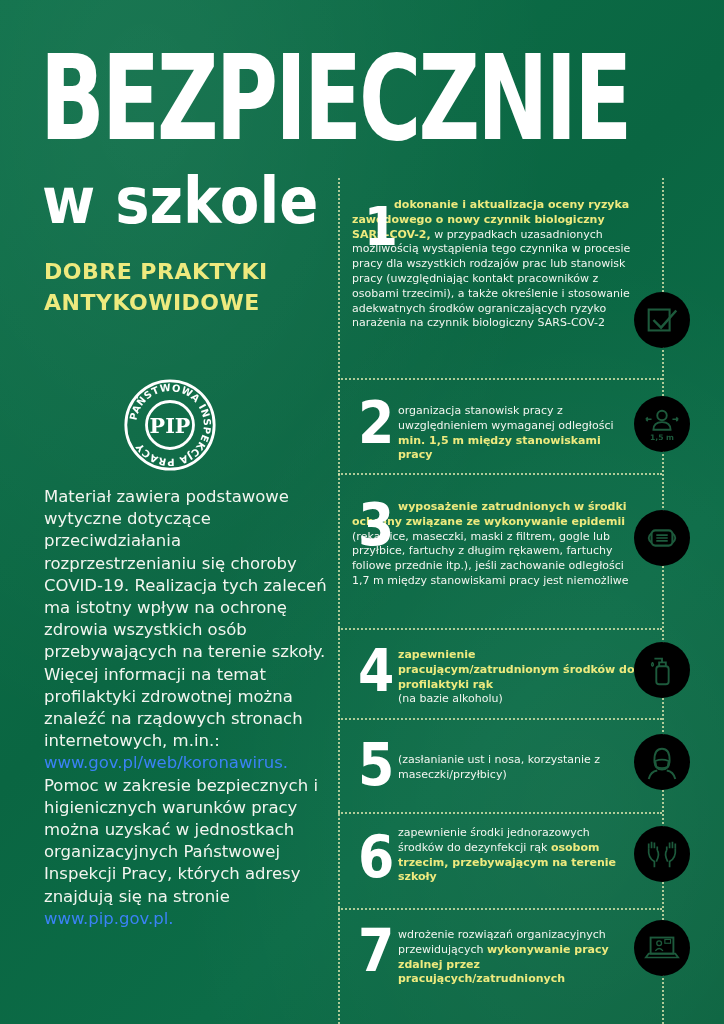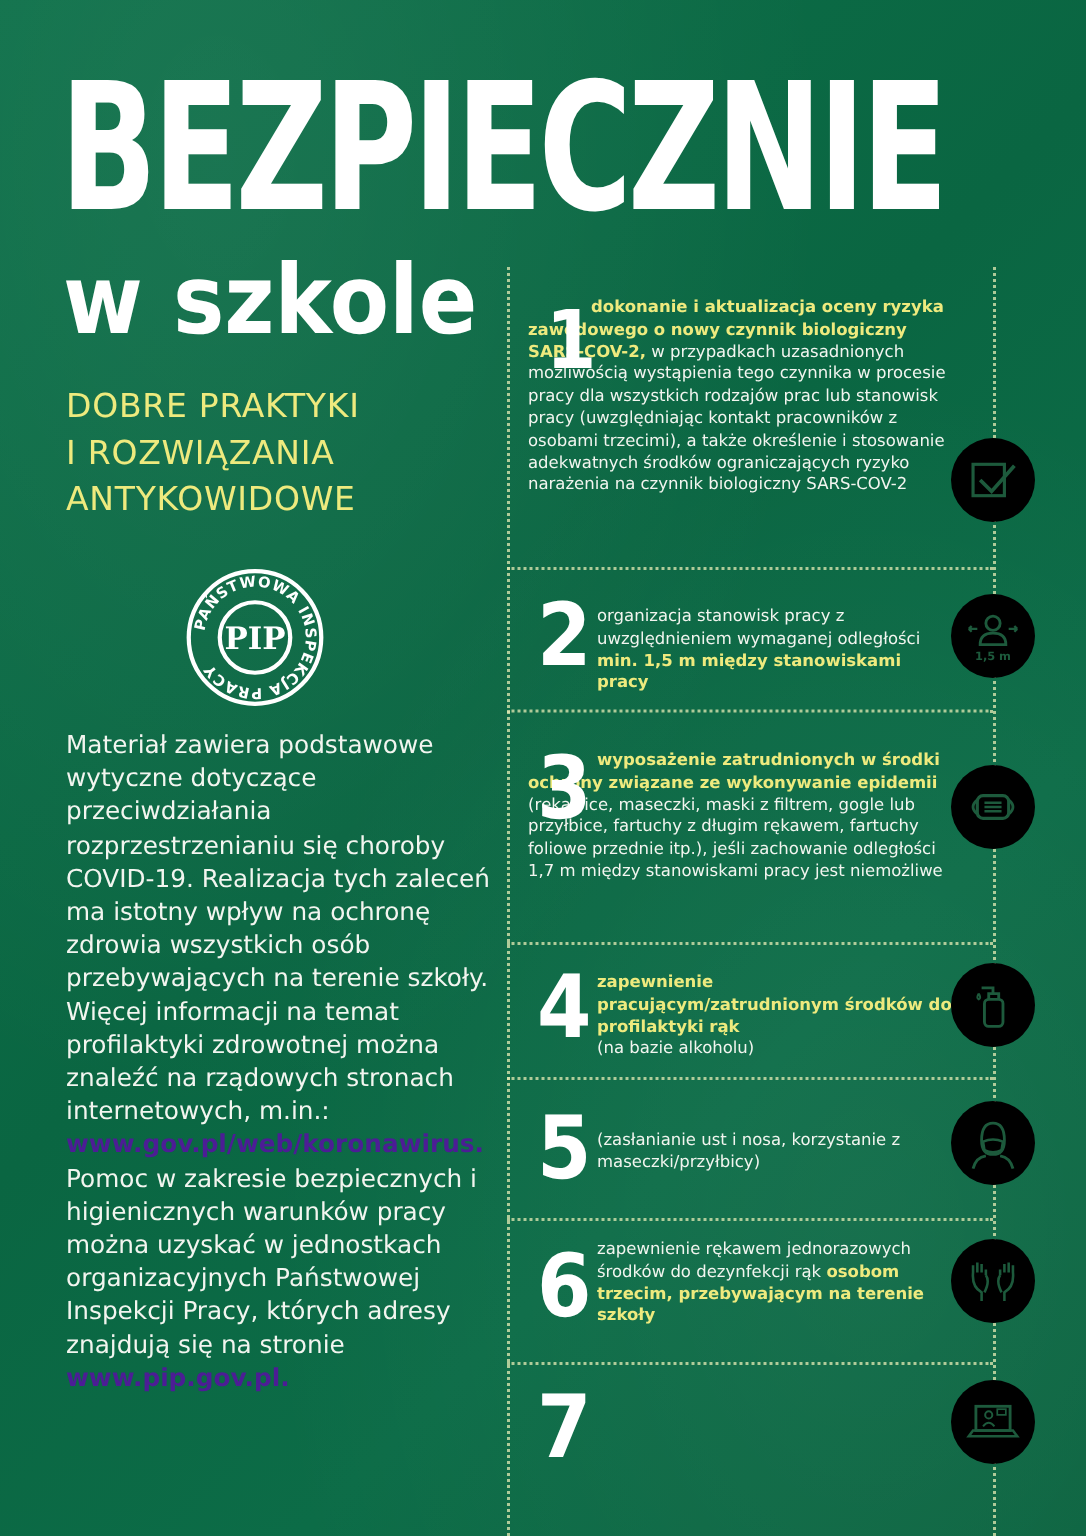--- a/index.html
+++ b/index.html
@@ -21,30 +21,30 @@
     white-space: nowrap; color: #ffffff;
   }
   .subtitle {
     position: absolute; left: 42px; top: 166px;
     font-family: "DejaVu Sans", sans-serif; font-weight: bold;
     font-size: 64px; line-height: 70px; white-space: nowrap;
     transform: scaleX(0.9); transform-origin: left top;
   }
   .practices {
     position: absolute; left: 44px; top: 256px;
-    font-family: "DejaVu Sans", sans-serif; font-weight: normal;
+    font-family: "DejaVu Sans", sans-serif; font-weight: bold;
     color: #eeea7e; font-size: 22px; line-height: 31px; letter-spacing: 0.5px;
   }
   .logo { position: absolute; left: 123px; top: 378px; width: 94px; height: 94px; }
   .intro {
     position: absolute; left: 44px; top: 486px; width: 290px;
     font-family: "DejaVu Sans", sans-serif; font-size: 16.5px; line-height: 22.2px;
     color: #f2f5ef;
   }
-  .intro .link { color: #4c1d95; font-weight: bold; }
+  .intro .link { color: #3b82f6; font-weight: normal; }
   .vline { position: absolute; width: 0; border-left: 2px dotted rgba(230,235,180,0.75); }
   .hline { position: absolute; height: 0; border-top: 2px dotted rgba(230,235,180,0.75); }
   .step { position: absolute; left: 352px; width: 285px; }
   .num {
     position: absolute; font-family: "DejaVu Sans", sans-serif; font-weight: bold;
     color: #fff; font-size: 58px; line-height: 58px; transform: scaleX(0.9);
   }
   .stext {
     font-family: "DejaVu Sans", sans-serif; font-size: 11px; line-height: 14.8px; color: #f2f5ef;
   }
@@ -56,21 +56,20 @@
   .icon-circle svg { width: 38px; height: 38px; }
 </style>
 </head>
 <body>
 
 <div class="title">BEZPIECZNIE</div>
 <div class="subtitle">w szkole</div>
 
 <div class="practices">
   <div>DOBRE PRAKTYKI</div>
-  <div>I ROZWIĄZANIA</div>
   <div>ANTYKOWIDOWE</div>
 </div>
 
 <div class="logo">
   <svg viewBox="0 0 100 100" width="94" height="94">
     <defs>
         <path id="ring" d="M50,50 m-36,0 a36,36 0 1,1 72,0 a36,36 0 1,1 -72,0"></path>
       </defs>
     <circle cx="50" cy="50" r="47" fill="none" stroke="#fff" stroke-width="3"></circle>
     <circle cx="50" cy="50" r="25" fill="none" stroke="#fff" stroke-width="3"></circle>
@@ -163,32 +162,35 @@
   <svg viewBox="0 0 40 40">
       <path d="M12 18 Q12 6 20 6 Q28 6 28 18 Q28 28 20 28 Q12 28 12 18 Z" fill="none" stroke="#1d5a3c" stroke-width="2"></path>
       <path d="M13 19 Q20 16 27 19 L26 25 Q20 28 14 25 Z" fill="none" stroke="#1d5a3c" stroke-width="1.8"></path>
       <path d="M6 38 Q8 30 15 29 M34 38 Q32 30 25 29" fill="none" stroke="#1d5a3c" stroke-width="2"></path>
     </svg>
 </div>
 
 <div class="step" style="top:830px;">
   <div class="num" style="left:4px; top:-2px;">6</div>
   <div class="stext" style="margin-left:46px; margin-top:-4px;">
-    <span>zapewnienie rękawem jednorazowych środków do dezynfekcji rąk </span><span class="hl">osobom trzecim, przebywającym na terenie szkoły</span>
+    <span>zapewnienie środki jednorazowych środków do dezynfekcji rąk </span><span class="hl">osobom trzecim, przebywającym na terenie szkoły</span>
   </div>
 </div>
 <div class="icon-circle" style="top:826px;">
   <svg viewBox="0 0 40 40">
       <path d="M6 14 v-5 M9 14 v-7 M12 14 v-6 M15 16 v-4 M6 14 Q5 24 12 28 v6 M15 16 Q18 20 14 28" fill="none" stroke="#1d5a3c" stroke-width="1.8"></path>
       <path d="M34 14 v-5 M31 14 v-7 M28 14 v-6 M25 16 v-4 M34 14 Q35 24 28 28 v6 M25 16 Q22 20 26 28" fill="none" stroke="#1d5a3c" stroke-width="1.8"></path>
     </svg>
 </div>
 
 <div class="step" style="top:924px;">
   <div class="num" style="left:4px; top:-2px;">7</div>
+  <div class="stext" style="margin-left:46px; margin-top:4px;">
+    <span>wdrożenie rozwiązań organizacyjnych przewidujących </span><span class="hl">wykonywanie pracy zdalnej przez pracujących/zatrudnionych</span>
+  </div>
 </div>
 <div class="icon-circle" style="top:920px;">
   <svg viewBox="0 0 40 40">
       <rect x="8" y="9" width="24" height="17" fill="none" stroke="#1d5a3c" stroke-width="2"></rect>
       <path d="M3 30 h34 l-3 -4 h-28 z" fill="none" stroke="#1d5a3c" stroke-width="1.8"></path>
       <circle cx="17" cy="15" r="2.5" fill="none" stroke="#1d5a3c" stroke-width="1.4"></circle>
       <path d="M13 23 q4 -5 8 0" fill="none" stroke="#1d5a3c" stroke-width="1.4"></path>
       <rect x="23" y="11" width="6" height="4" fill="none" stroke="#1d5a3c" stroke-width="1.2"></rect>
     </svg>
 </div>

